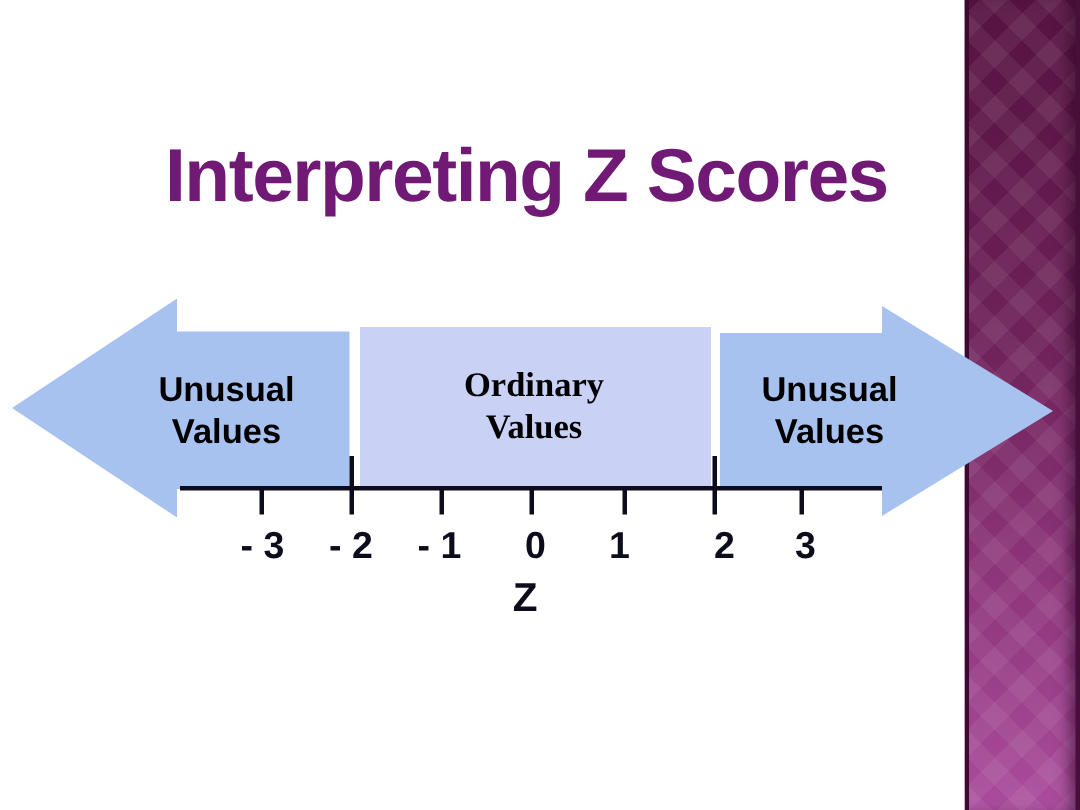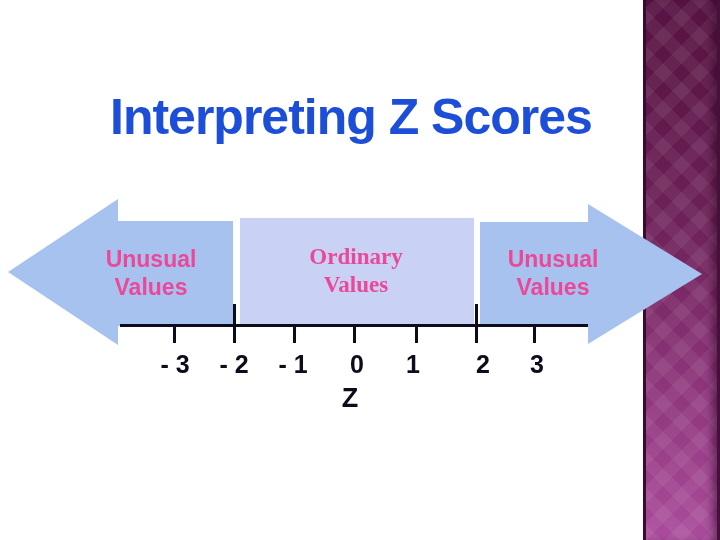--- a/index.html
+++ b/index.html
@@ -17,39 +17,39 @@
       repeating-linear-gradient(-45deg, rgba(255,255,255,0.06) 0 13px, rgba(255,255,255,0) 13px 26px),
       linear-gradient(180deg, #571343 0%, #5e1749 16%, #6e2259 42%, #8c3479 70%, #aa4c9c 100%);
     box-shadow: inset 3px 0 0 #3c0a30, inset -3px 0 0 #46103a, inset -11px 0 9px -4px rgba(42,6,36,0.55);
     z-index:1;
   }
 
   
   .page-title {
     position:absolute; left:110px; top:88px; width:540px; height:62px;
     line-height:58px; font-size:50px; font-weight:700; letter-spacing:-1px;
-    color:#1d4ed8; white-space:nowrap; z-index:2;
+    color:#701a75; white-space:nowrap; z-index:2;
   }
 
   
   .shape { position:absolute; z-index:2; }
   .fill-unusual  { background:#a8c2f0; }
   .fill-ordinary { background:#c9d1f5; }
 
   .head-left  { left:8px;   top:199px; width:110px; height:146px;
                 clip-path:polygon(100% 0, 100% 100%, 0 50%); }
   .body-left  { left:118px; top:221px; width:115px; height:105px; }
   .body-mid   { left:240px; top:218px; width:234px; height:108px; }
   .body-right { left:480px; top:222px; width:108px; height:103px; }
   .head-right { left:588px; top:204px; width:114px; height:140px;
                 clip-path:polygon(0 0, 100% 50%, 0 100%); z-index:3; }
 
   .region-label {
     position:absolute; z-index:4; width:130px; text-align:center;
-    font-size:23px; font-weight:700; line-height:28px; color:#ec4899;
+    font-size:23px; font-weight:700; line-height:28px; color:#000000;
   }
   .label-left  { left:86px;  top:245px; }
   .label-mid   { left:291px; top:243px;font-family:Liberation Serif, serif; }
   .label-right { left:488px; top:245px; }
 
   
   .axis-line { position:absolute; left:120px; top:324px; width:468px; height:3px;
                background:#0c0c1c; z-index:5; }
   .tick { position:absolute; width:3px; background:#0c0c1c; z-index:5; }
   .tick.short { top:326px; height:17px; }

